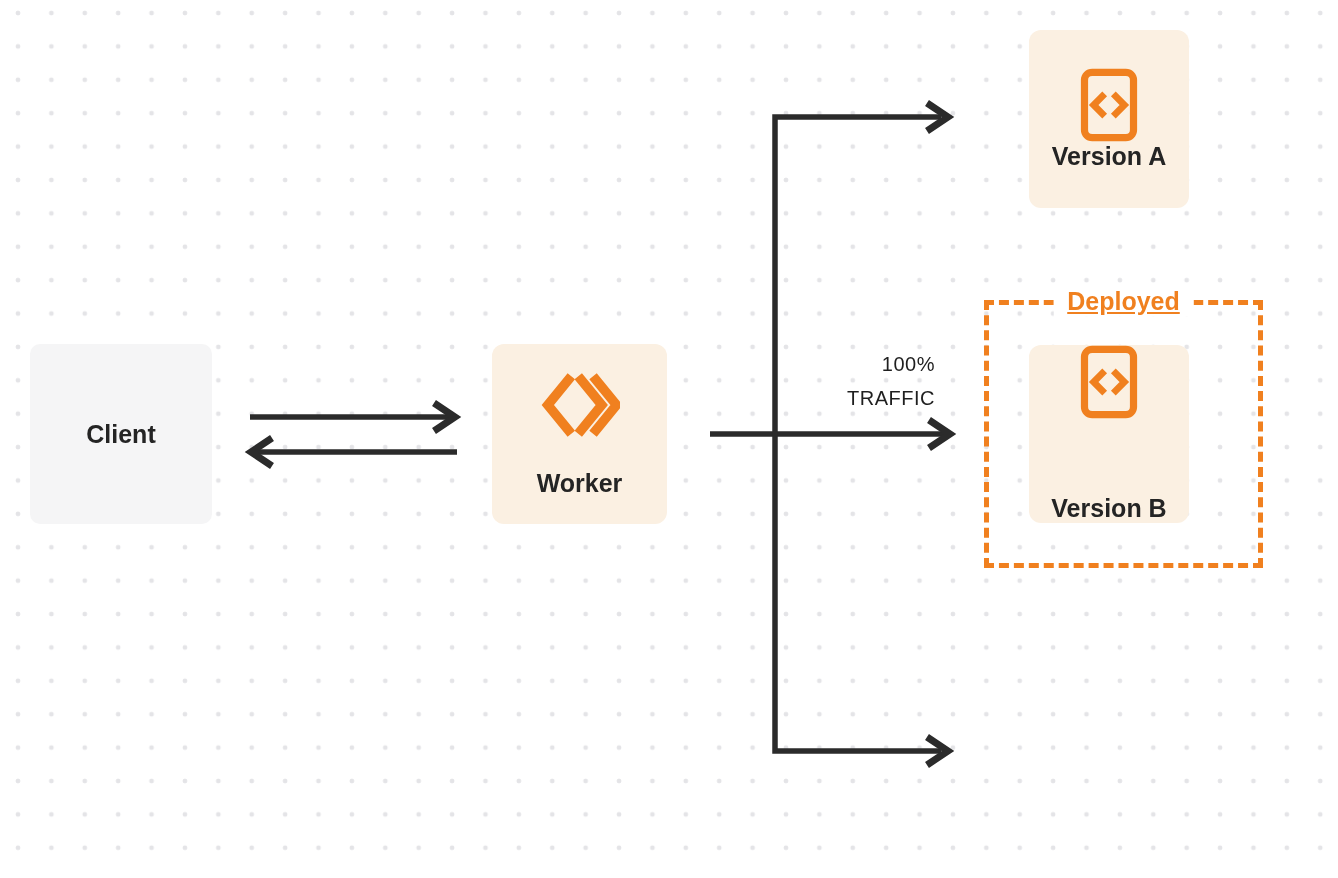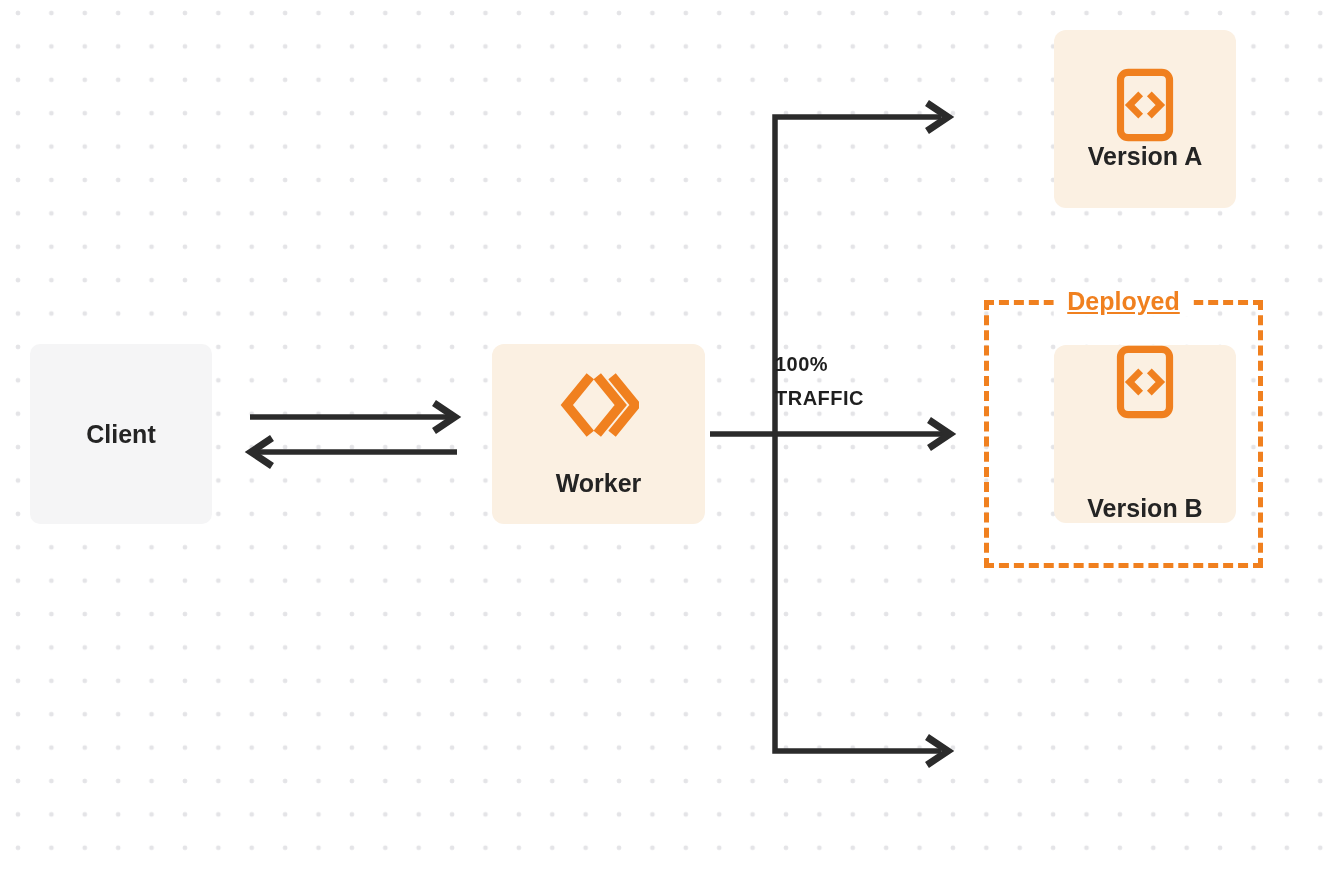--- a/index.html
+++ b/index.html
@@ -46,25 +46,25 @@
   }
   .node .node-label{
     font-size:25px;font-weight:700;color:var(--text);
     line-height:1.15;
   }
   .node.client{
     left:30px;top:344px;width:182px;height:180px;
     background:var(--client-fill);border-radius:10px;
   }
   .node.worker{
-    left:492px;top:344px;width:213px;height:180px;
+    left:492px;top:344px;width:175px;height:180px;
     gap:29px;
   }
   .node.version{
-    left:1054px;width:182px;height:178px;
+    left:1029px;width:160px;height:178px;
   }
   .node.version-a{top:30px;}
   .node.version-b{top:345px;justify-content:space-between;}
   .node.version-c{top:662px;}
   .worker-logo polyline{
     stroke:var(--accent);stroke-width:11;fill:none;
     stroke-linejoin:miter;stroke-linecap:butt;
   }
   .version-icon .doc{
     stroke:var(--accent);stroke-width:7.5;fill:none;
@@ -83,22 +83,22 @@
     top:-18px;left:50%;transform:translateX(-50%);
     background:var(--bg);
     padding:0 14px;
     font-size:25px;font-weight:700;color:var(--accent);
     white-space:nowrap;
     text-decoration:underline;
   }
   .traffic-label{
     position:absolute;
     left:775px;top:347px;width:160px;
-    text-align:left;
-    font-size:20px;font-weight:700;color:#1f1f1f;
+    text-align:right;
+    font-size:20px;font-weight:400;color:#1f1f1f;
     letter-spacing:0.5px;
     line-height:34px;
   }
 </style>
 </head>
 <body>
 
 <div class="canvas">
 
   <svg class="arrows" width="1338" height="878" viewBox="0 0 1338 878">

